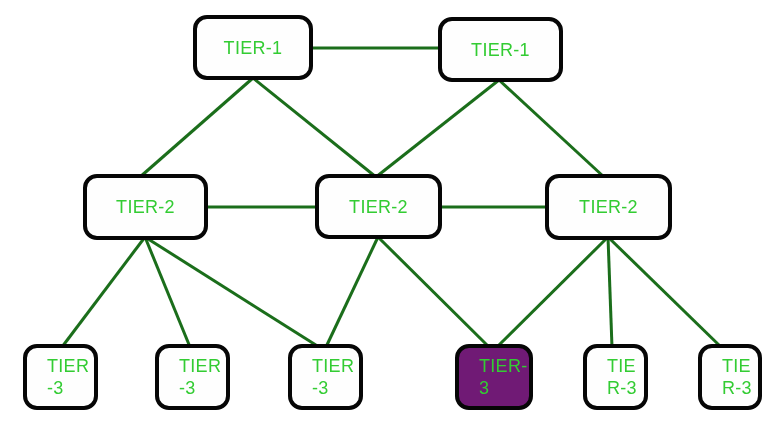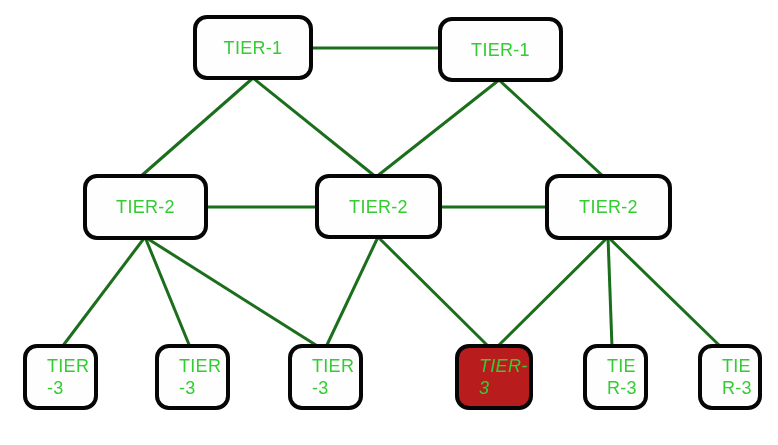--- a/index.html
+++ b/index.html
@@ -80,21 +80,21 @@
         <div class="label-line">-3</div>
       </div>
       <div class="node align-left" style="left: 155px; top: 344px; width: 75px; height: 66px; border-color: rgb(6, 6, 6); background: rgb(254, 254, 254); color: rgb(51, 204, 51);">
         <div class="label-line">TIER</div>
         <div class="label-line">-3</div>
       </div>
       <div class="node align-left" style="left: 288px; top: 344px; width: 75px; height: 66px; border-color: rgb(6, 6, 6); background: rgb(254, 254, 254); color: rgb(51, 204, 51);">
         <div class="label-line">TIER</div>
         <div class="label-line">-3</div>
       </div>
-      <div class="node align-left" style="left: 455px; top: 344px; width: 78px; height: 66px; border-color: rgb(6, 6, 6); background: #b91c1c; color: rgb(51, 204, 51); font-style: italic;">
+      <div class="node align-left" style="left: 455px; top: 344px; width: 78px; height: 66px; border-color: rgb(6, 6, 6); background: #701a75; color: rgb(51, 204, 51);">
         <div class="label-line">TIER-</div>
         <div class="label-line">3</div>
       </div>
       <div class="node align-left" style="left: 583px; top: 344px; width: 65px; height: 66px; border-color: rgb(6, 6, 6); background: rgb(254, 254, 254); color: rgb(51, 204, 51);">
         <div class="label-line">TIE</div>
         <div class="label-line">R-3</div>
       </div>
       <div class="node align-left" style="left: 698px; top: 344px; width: 64px; height: 66px; border-color: rgb(6, 6, 6); background: rgb(254, 254, 254); color: rgb(51, 204, 51);">
         <div class="label-line">TIE</div>
         <div class="label-line">R-3</div>

